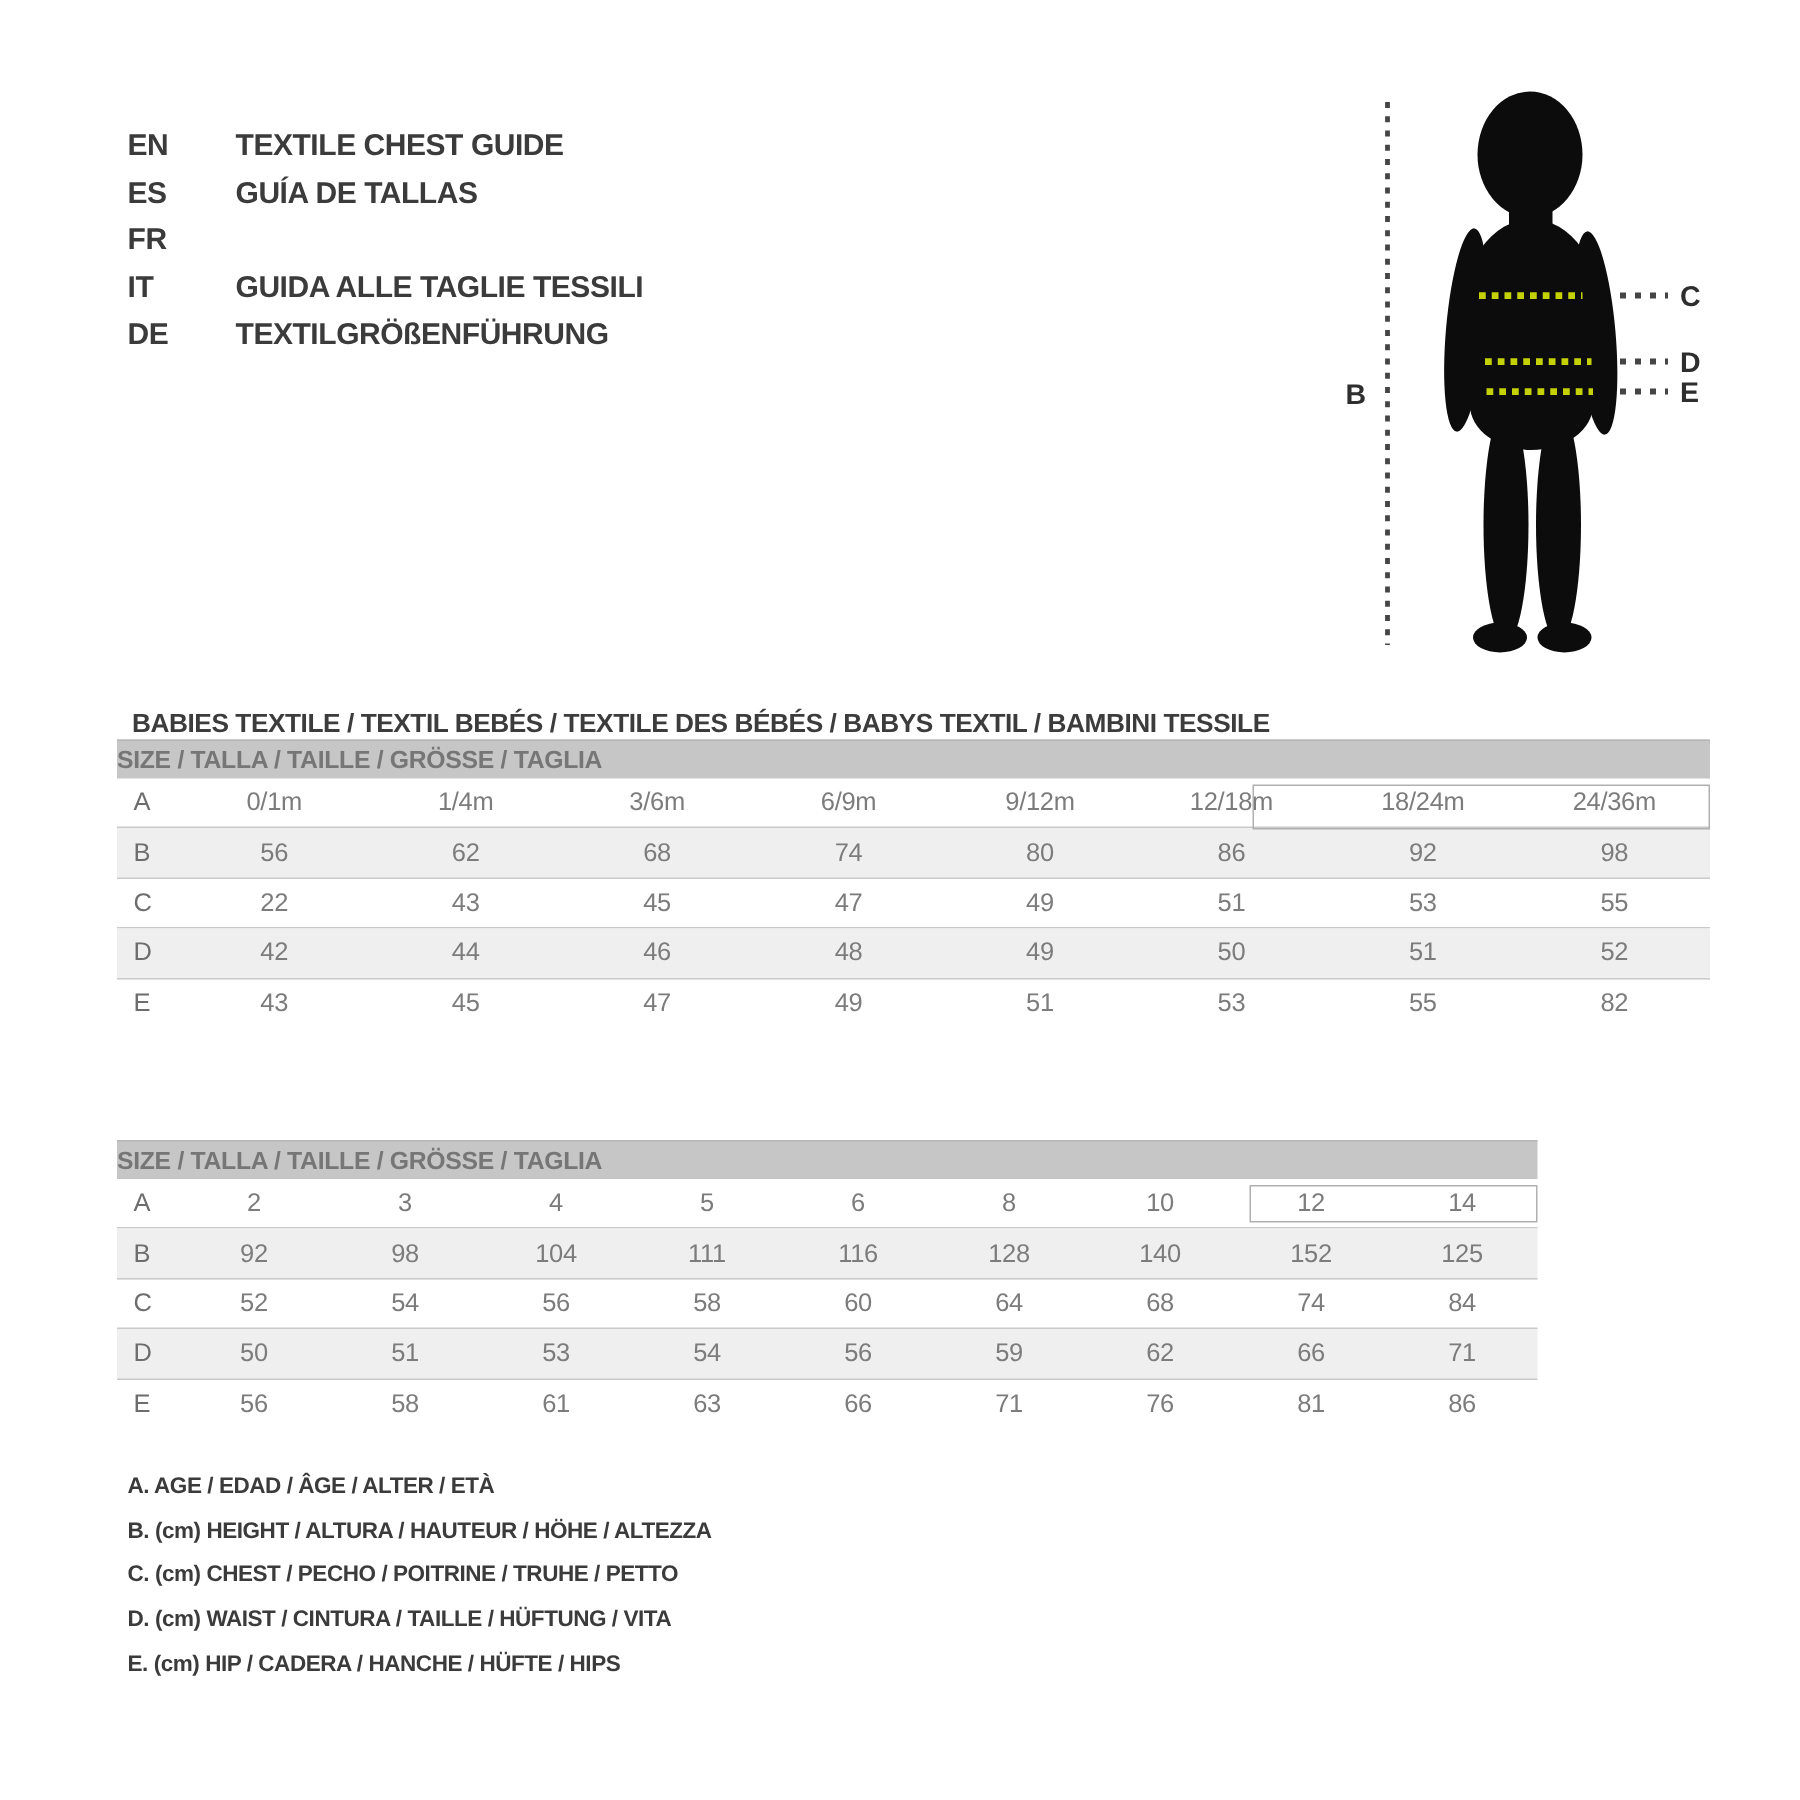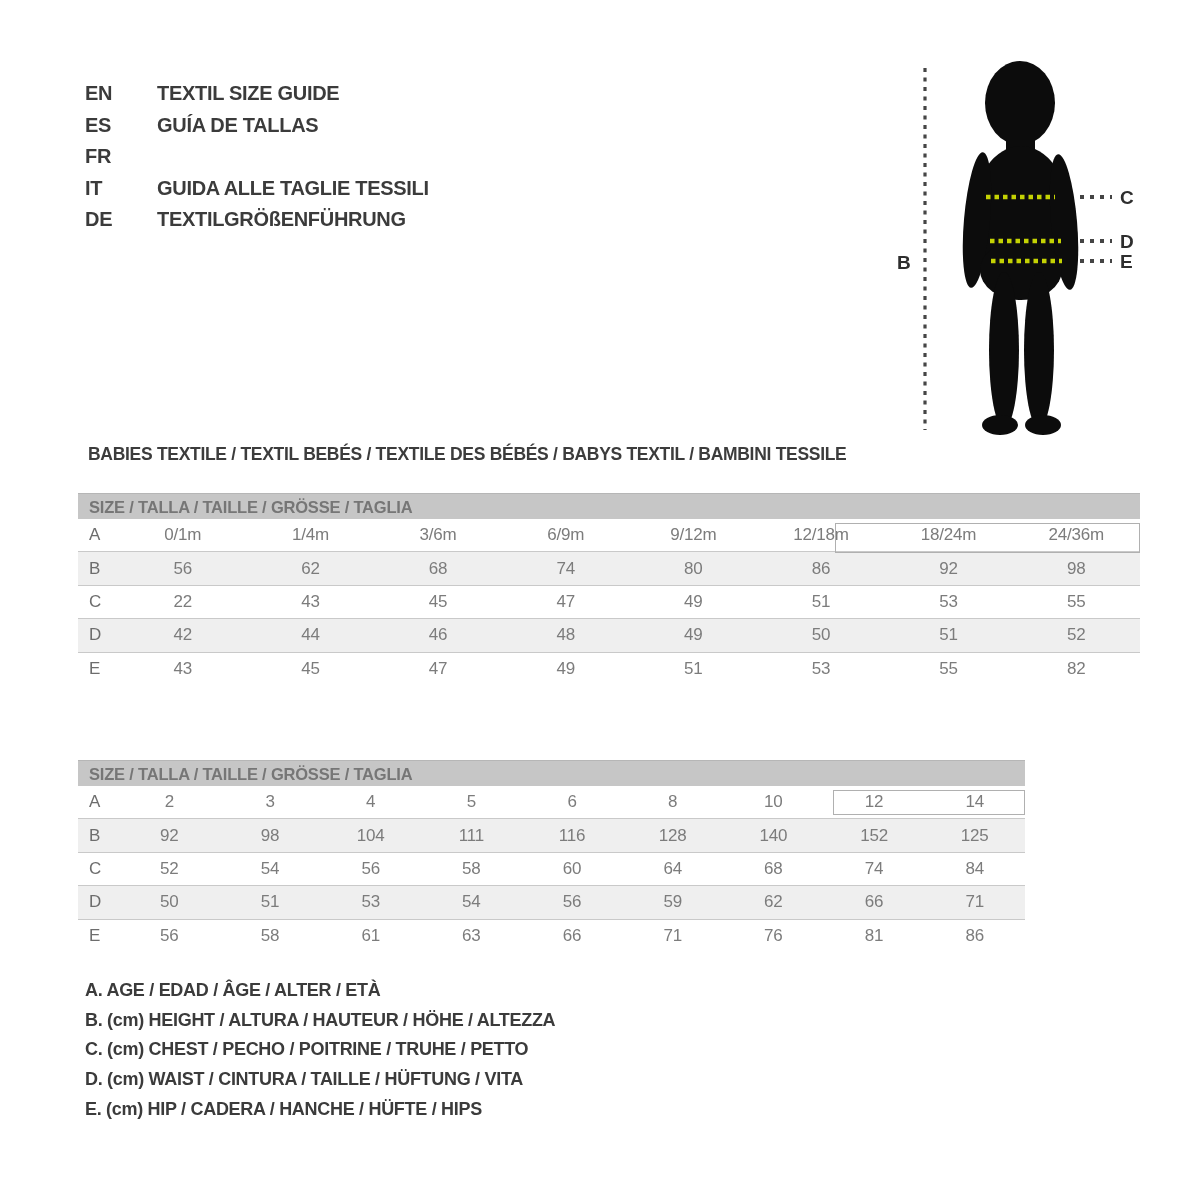--- a/index.html
+++ b/index.html
@@ -3,67 +3,67 @@
 <meta charset="utf-8">
 <style>
   html,body { margin:0; padding:0; background:#ffffff; }
   .page {
     position:relative; width:1200px; height:1200px; background:#ffffff;
     font-family:"Liberation Sans", sans-serif; color:#3b3b3b; overflow:hidden;
   }
 
   
   .lang-list { position:absolute; left:85px; top:82px; }
-  .lang-row { display:flex; height:31.5px; align-items:flex-start;
+  .lang-row { display:flex; height:31.5px; align-items:center;
               font-size:20px; font-weight:bold; letter-spacing:-0.3px; color:#3b3b3b; }
   .lang-code { width:72px; }
 
   
   .figure { position:absolute; left:880px; top:42px; width:300px; height:400px; }
 
   
   .section-title { position:absolute; left:88px; font-size:17.5px; font-weight:bold;
                    letter-spacing:-0.3px; color:#3c3c3c; white-space:nowrap; }
-  .babies-title   { top:444px; }
+  .babies-title   { top:472px; }
   .children-title { top:725px; }
 
   
   .size-table { position:absolute; left:78px; }
   .babies-table   { top:493px; width:1062px; }
   .children-table { top:760px; width:947px;  }
   .thead { box-sizing:border-box; height:26px; line-height:26px; background:#c6c6c6;
            border-top:1px solid #b6b6b6; color:#767676; font-weight:bold;
-           font-size:16.5px; letter-spacing:-0.2px; padding-left:11px; }
+           font-size:16.5px; letter-spacing:-0.2px; }
   .trow { box-sizing:border-box; display:flex; height:33.4px; align-items:center;
           border-bottom:1px solid #c9c9c9; font-size:17px; color:#7c7c7c;
           letter-spacing:-0.2px; }
   .trow:nth-child(even) { background:#efefef; }
   .trow:last-child { border-bottom:none; }
   .cell { flex:1; text-align:center; }
   .cell.label { flex:0 0 30px; text-align:left; padding-left:11px; color:#6d6d6d; }
 
   
   .hl-box { position:absolute; border:1px solid #b0b0b0; background:transparent; }
   .babies-box   { left:757px; top:30px; right:0; height:28px; }
   .children-box { left:755px; top:30px; right:0; height:23px; }
 
   
   .legend { position:absolute; left:85px; top:976px; }
-  .legend-row { display:flex; align-items:center; height:29.6px; font-size:18px;
+  .legend-row { display:flex; align-items:center; height:29.6px; font-size:15px;
                 font-weight:bold; letter-spacing:-0.3px; color:#3b3b3b; white-space:nowrap; }
 </style>
 </head>
 <body>
 
 <div class="page">
 
   <div class="lang-list" id="langList">
       <div class="lang-row">
         <span class="lang-code">EN</span>
-        <span class="lang-label">TEXTIL SIZE GUIDE</span>
+        <span class="lang-label">TEXTILE CHEST GUIDE</span>
       </div>
       <div class="lang-row">
         <span class="lang-code">ES</span>
         <span class="lang-label">GUÍA DE TALLAS</span>
       </div>
       <div class="lang-row">
         <span class="lang-code">FR</span>
       </div>
       <div class="lang-row">
         <span class="lang-code">IT</span>

